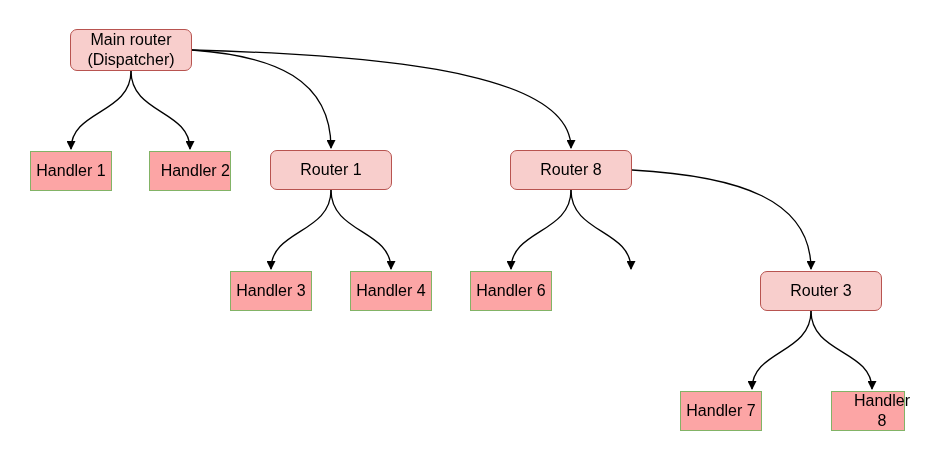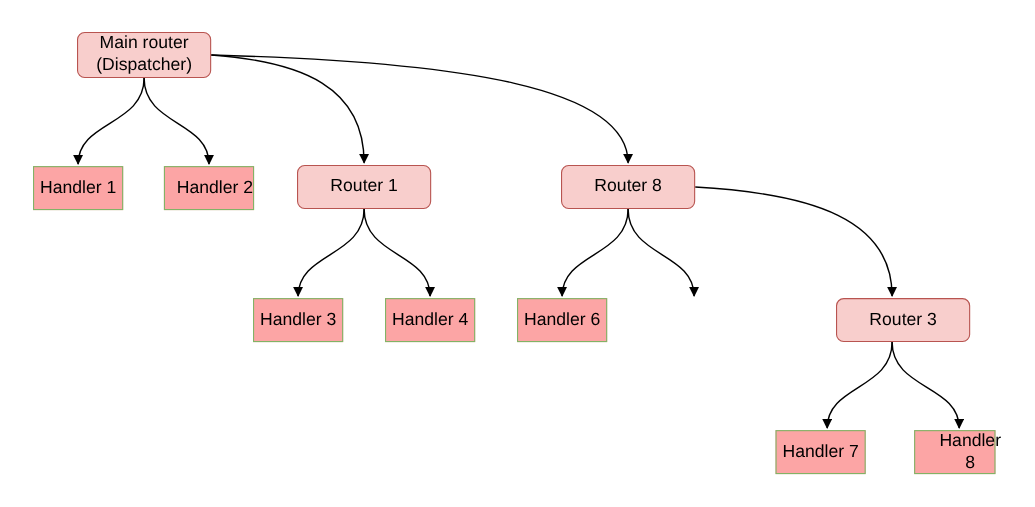--- a/index.html
+++ b/index.html
@@ -85,19 +85,19 @@
   </div>
     <div class="node handler" style="left: 350px; top: 271px; width: 82px; height: 40px; text-align: center;">
     <span>Handler 4</span>
   </div>
     <div class="node handler" style="left: 470px; top: 271px; width: 82px; height: 40px;">
     <span>Handler 6</span>
   </div>
     <div class="node router" style="left: 760px; top: 271px; width: 122px; height: 40px;">
     <span>Router 3</span>
   </div>
-    <div class="node handler" style="left: 680px; top: 391px; width: 82px; height: 40px; margin-left: 25px;">
+    <div class="node handler" style="left: 680px; top: 391px; width: 82px; height: 40px;">
     <span>Handler 7</span>
   </div>
     <div class="node handler" style="left: 831px; top: 391px; width: 74px; height: 40px; padding-left: 28px;">
     <span>Handler 8</span>
   </div>
   </div>
 
 </body></html>

